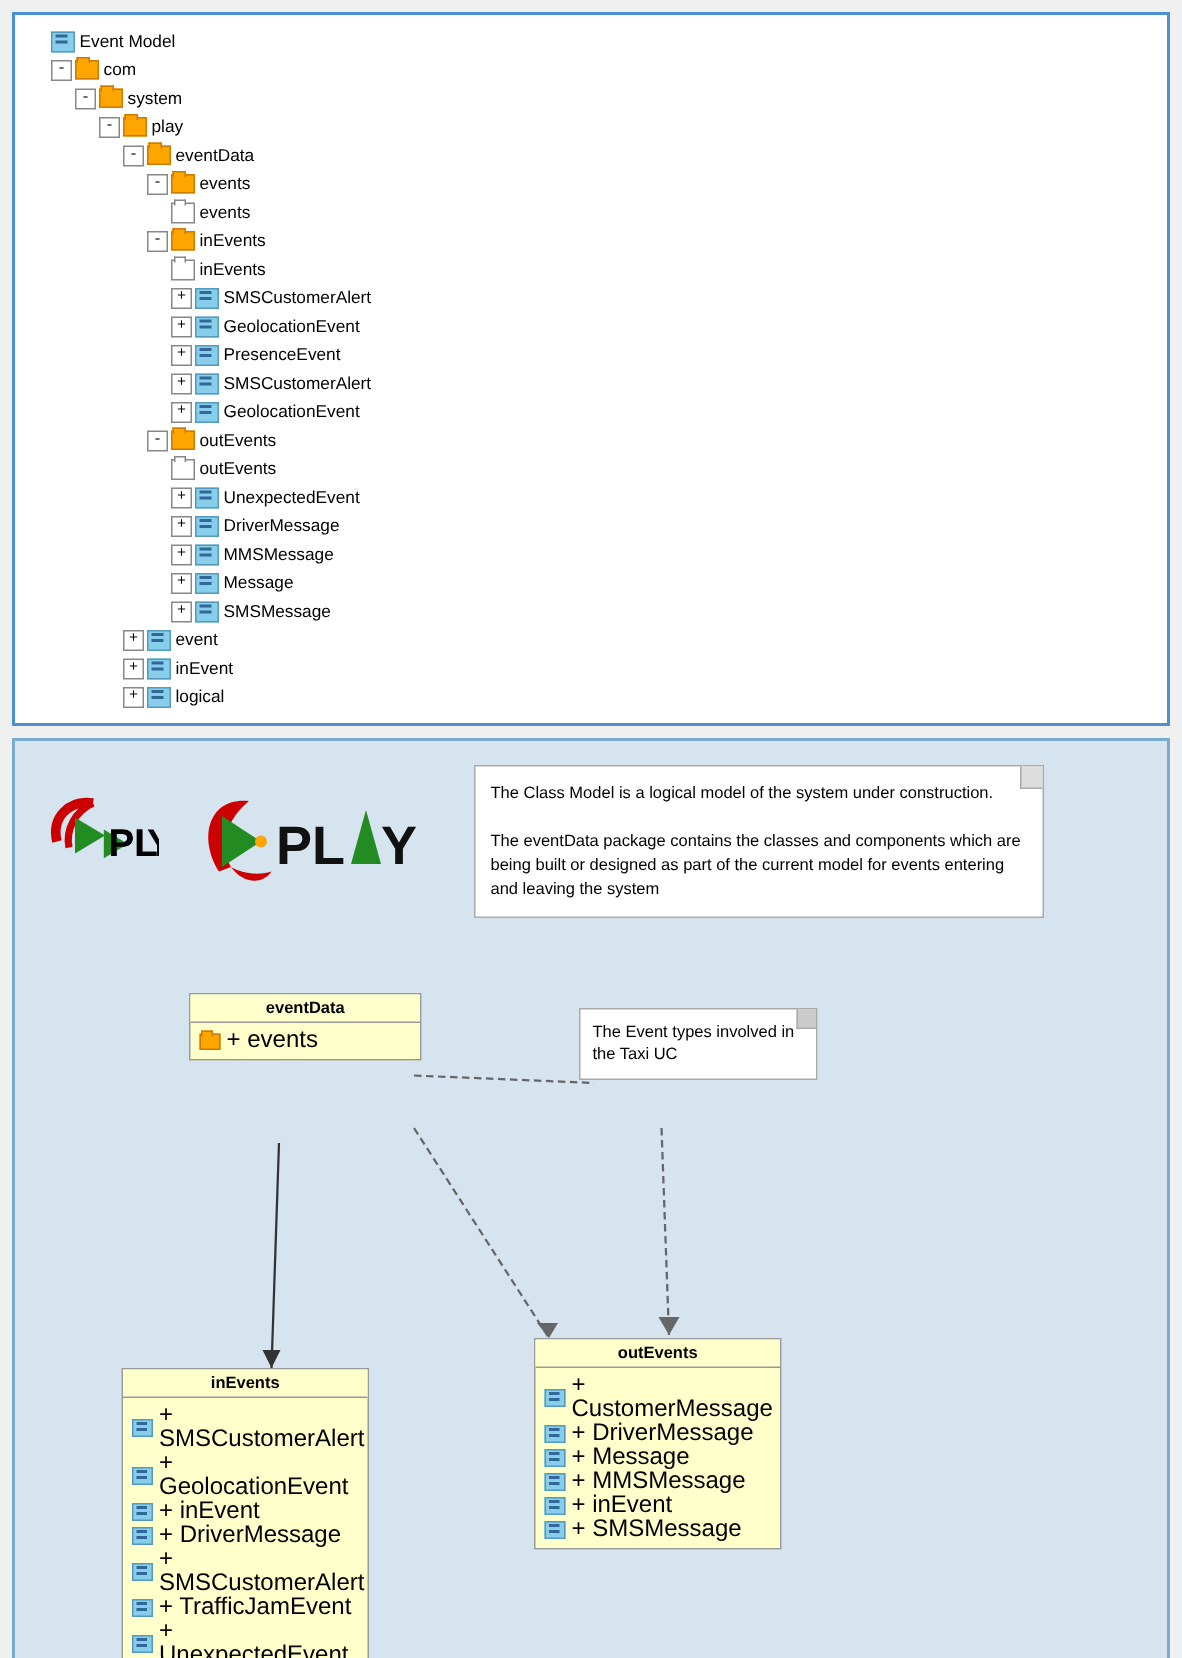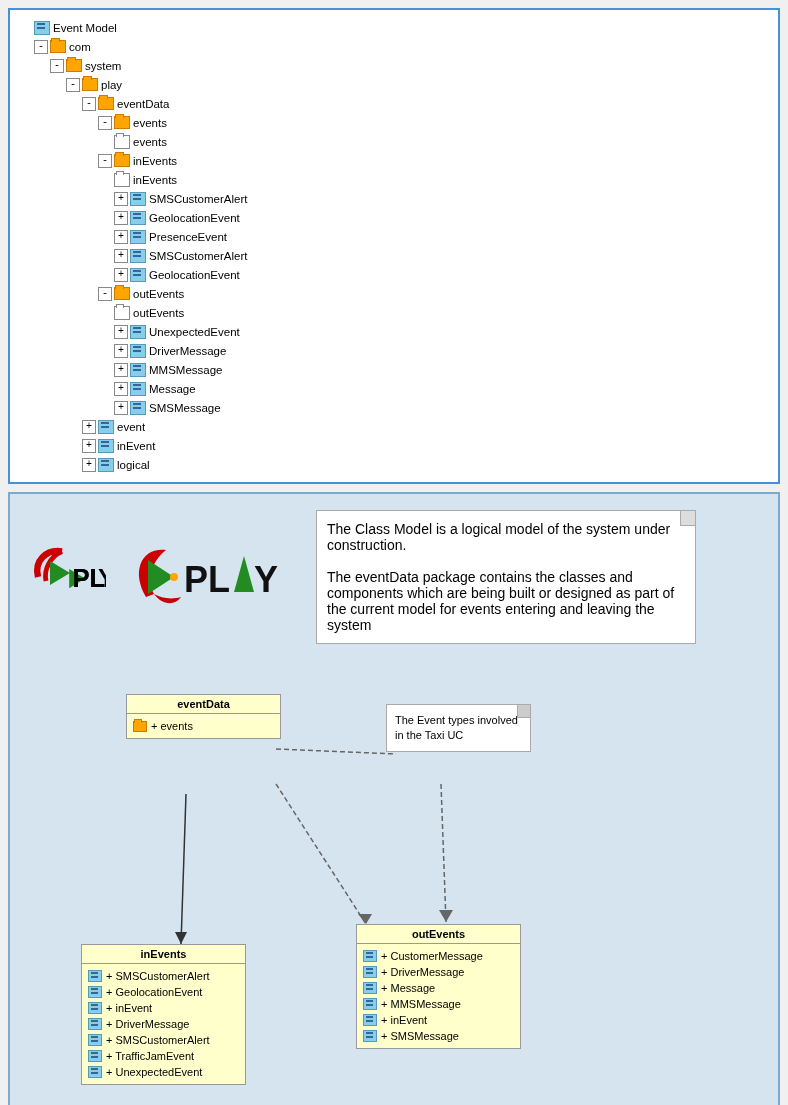--- a/index.html
+++ b/index.html
@@ -139,21 +139,21 @@
       height: 70px;
       margin-right: 20px;
       flex-shrink: 0;
     }
 
     .note-box-main {
       background: white;
       border: 1px solid #aaa;
       padding: 10px;
       max-width: 380px;
-      font-size: 14px;
+      font-size: 11px;
       line-height: 16px;
       position: relative;
     }
     .note-box-main::before {
       content: '';
       position: absolute;
       top: 0;
       right: 0;
       width: 14px;
       height: 14px;
@@ -182,21 +182,21 @@
       background: #ffffcc;
       border-bottom: 1px solid #999;
       padding: 3px 6px;
       font-weight: bold;
       font-size: 11px;
       text-align: center;
     }
 
     .uml-box-body {
       padding: 4px 6px;
-      font-size: 11px;
+      font-size: 16px;
       line-height: 16px;
     }
 
     .uml-row {
       display: flex;
       align-items: center;
       gap: 4px;
     }
 
     .uml-icon-folder {
@@ -616,21 +616,21 @@
     <div class="uml-box" style="left: 100px; top: 40px; width: 155px;">
       <div class="uml-box-header">eventData</div>
       <div class="uml-box-body">
         <div class="uml-row">
           <span class="uml-icon-folder"></span>
           <span>+ events</span>
         </div>
       </div>
     </div>
 
-    <div class="note-box-small" style="left: 360px; top: 50px; width: 145px; ">
+    <div class="note-box-small" style="left: 360px; top: 50px; width: 159px; ">
       <span>The Event types involved in the Taxi UC</span>
     </div>
 
     <div class="uml-box" style="left: 55px; top: 290px; width: 165px;">
       <div class="uml-box-header">inEvents</div>
       <div class="uml-box-body">
         <div class="uml-row">
           <span class="uml-icon-class"></span>
           <span>+ SMSCustomerAlert</span>
         </div>

